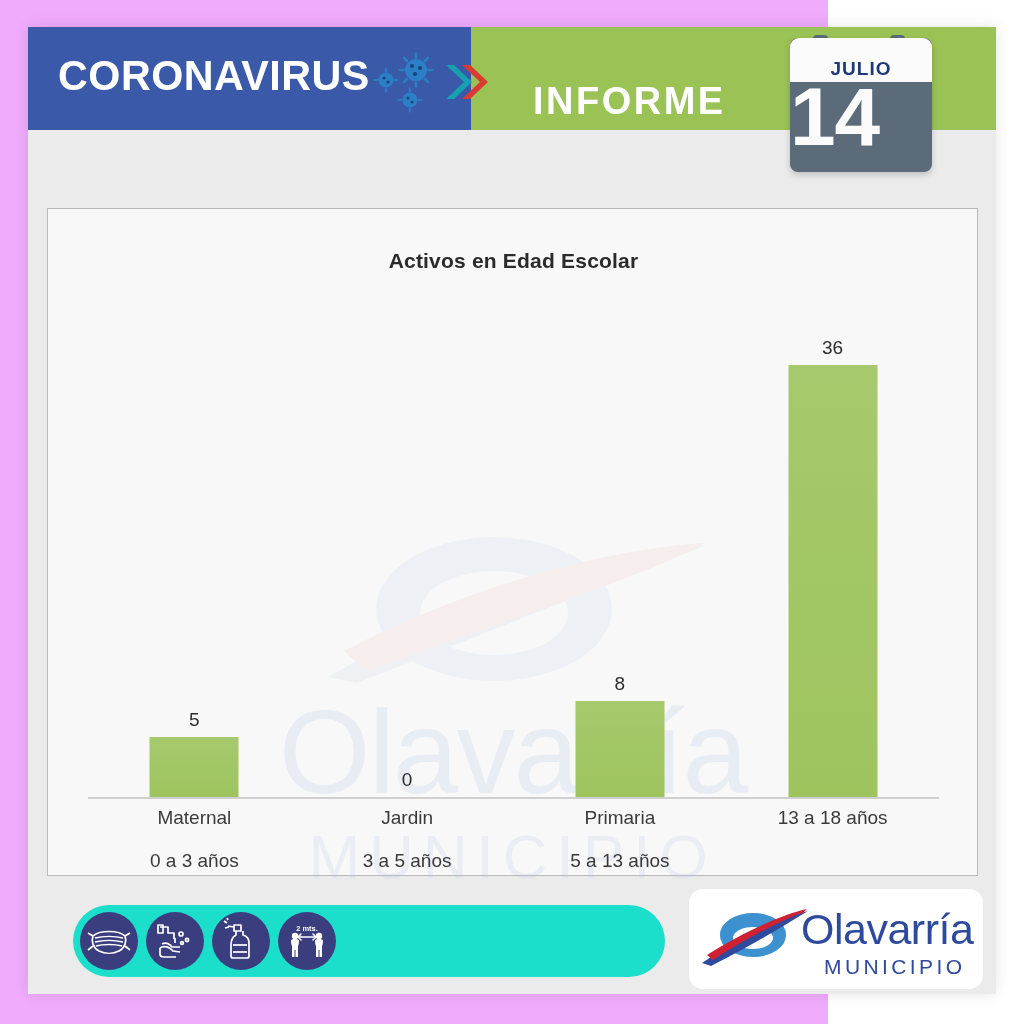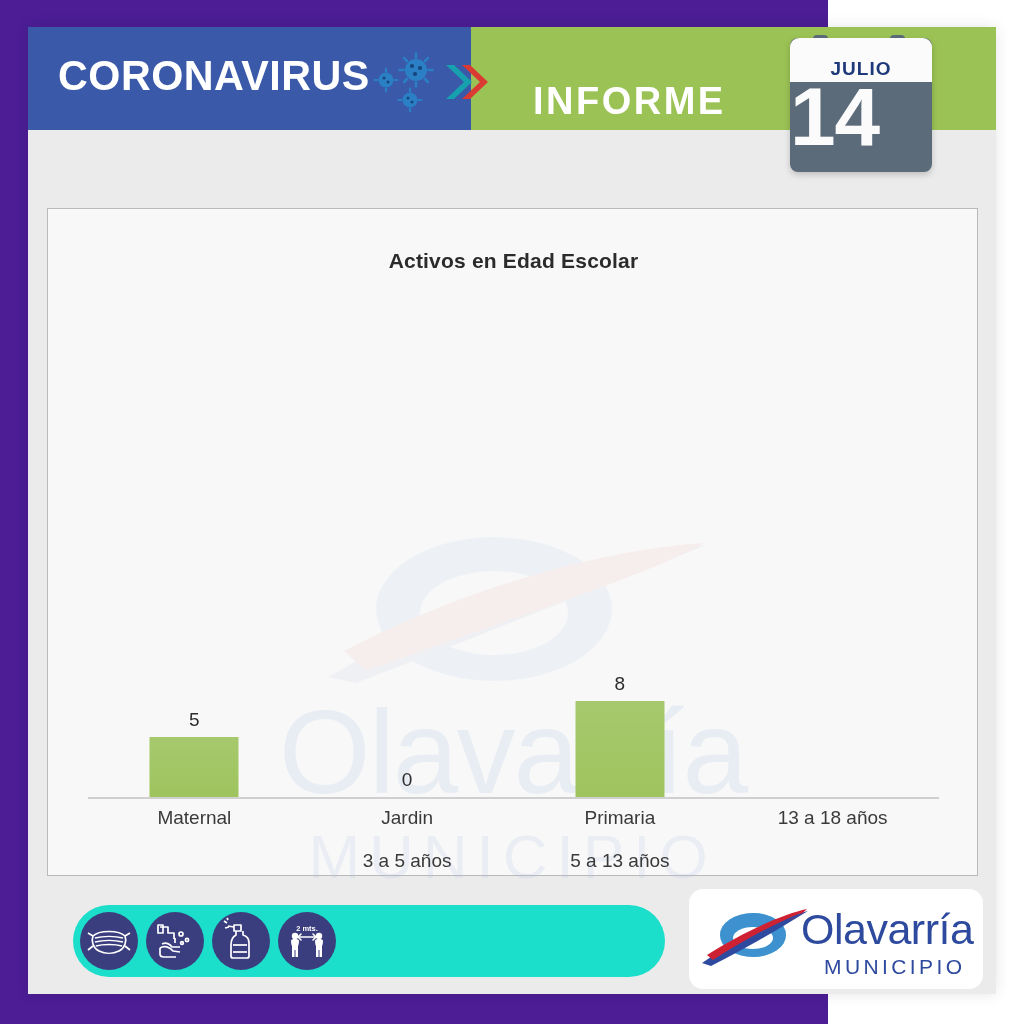--- a/index.html
+++ b/index.html
@@ -9,21 +9,21 @@
     height: 1024px;
     overflow: hidden;
     font-family: "Liberation Sans", sans-serif;
     background: #ffffff;
   }
 
   #poster {
     position: relative;
     width: 828px;
     height: 1024px;
-    background: #4c1d95;
+    background: #f0abfc;
   }
 
   
   .card {
     position: absolute;
     left: 28px;
     top: 27px;
     width: 968px;
     height: 967px;
     background: #ebebeb;
@@ -442,25 +442,30 @@
         <div class="bar-slot" style="left:212.75px;">
           <div class="bar" style="height: 0px; background: linear-gradient(rgb(166, 201, 109) 0%, rgb(158, 196, 94) 100%);"></div>
           <div class="bar-value" style="bottom:6px;">0</div>
         </div>
 
         <div class="bar-slot" style="left:425.5px;">
           <div class="bar" style="height: 96px; background: linear-gradient(rgb(166, 201, 109) 0%, rgb(158, 196, 94) 100%);"></div>
           <div class="bar-value" style="bottom:102px;">8</div>
         </div>
 
+        <div class="bar-slot" style="left:638.25px;">
+          <div class="bar" style="height: 432px; background: linear-gradient(rgb(166, 201, 109) 0%, rgb(158, 196, 94) 100%);"></div>
+          <div class="bar-value" style="bottom: 438px;">36</div>
+        </div>
       </div>
 
       <div class="xlabels">
         <div class="xlabel" style="left:0px;">
           <span class="name">Maternal</span>
+          <span class="range">0 a 3 años</span>
         </div>
         <div class="xlabel" style="left:212.75px;">
           <span class="name">Jardin</span>
           <span class="range">3 a 5 años</span>
         </div>
         <div class="xlabel" style="left:425.5px;">
           <span class="name">Primaria</span>
           <span class="range">5 a 13 años</span>
         </div>
         <div class="xlabel" style="left:638.25px;">

